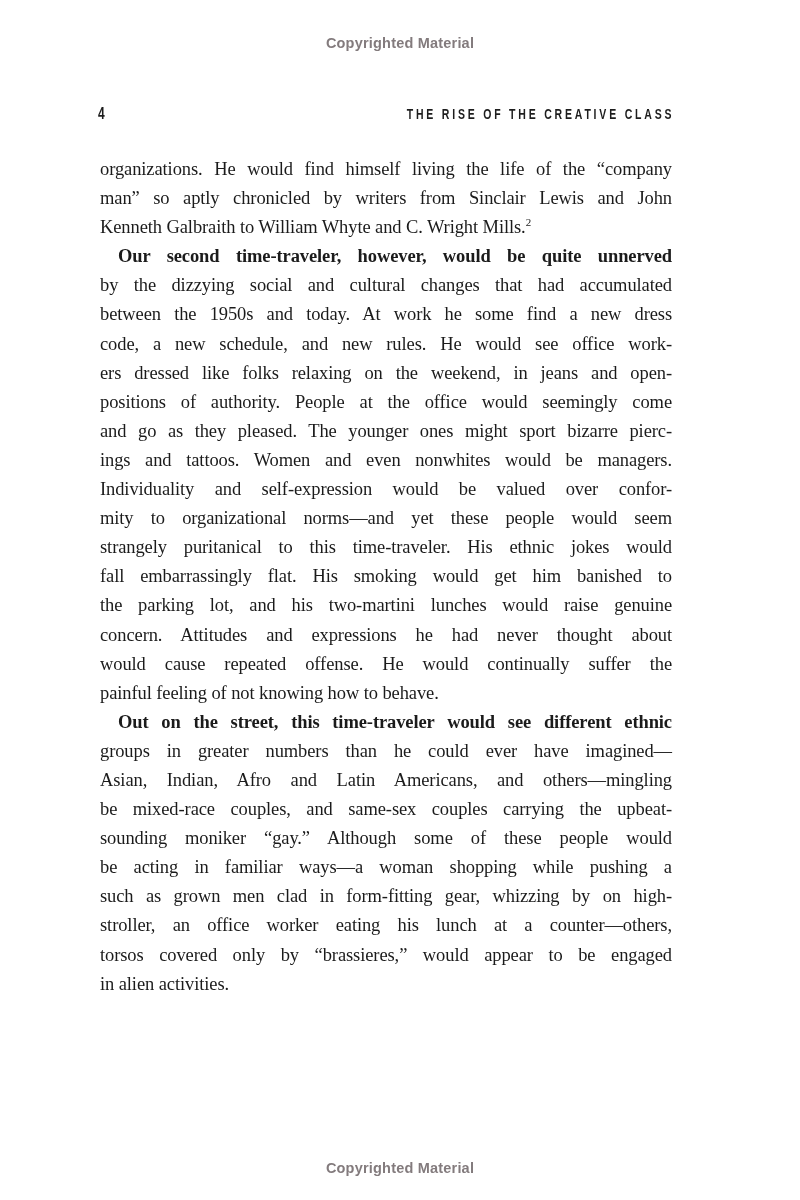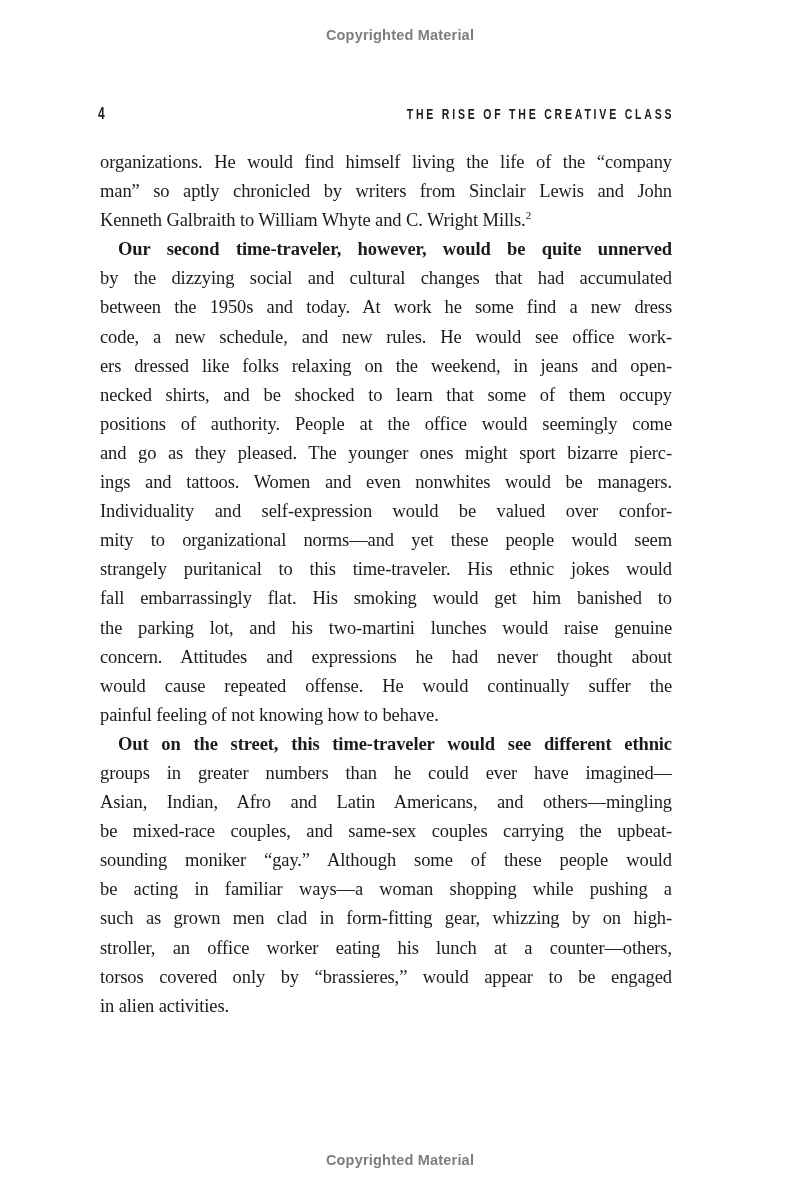--- a/index.html
+++ b/index.html
@@ -16,20 +16,21 @@
   }
   .copyright {
     position: absolute;
     left: 0; width: 800px;
     text-align: center;
     font-family: "Liberation Sans", sans-serif;
     font-weight: 700;
     font-size: 14.5px;
     letter-spacing: 0.2px;
     color: #837b7d;
+    margin-top: 8px;
   }
   .copyright.top { top: 27px; }
   .copyright.bottom { top: 1152px; }
   .header-row {
     position: absolute;
     top: 105px; left: 98px; width: 576px;
     height: 18px;
     display: flex;
     justify-content: space-between;
     align-items: baseline;
@@ -47,21 +48,21 @@
     display: inline-block;
     font-weight: 700;
     font-size: 15px;
     letter-spacing: 4px;
     white-space: nowrap;
     transform: scaleX(0.7);
     transform-origin: 100% 50%;
   }
   .body-text {
     position: absolute;
-    top: 148px; left: 100px; width: 572px;
+    top: 155px; left: 100px; width: 572px;
     font-size: 18.5px;
     line-height: 29.1px;
     letter-spacing: -0.1px;
     color: #1b1b1b;
   }
   .line {
     text-align: justify;
     text-align-last: justify;
     height: 29.1px;
     overflow: visible;
@@ -90,21 +91,20 @@
 
   <div class="body-text">
       <div class="line">organizations. He would find himself living the life of the “company</div>
       <div class="line">man” so aptly chronicled by writers from Sinclair Lewis and John</div>
       <div class="line para-end">Kenneth Galbraith to William Whyte and C. Wright Mills.<sup>2</sup></div>
       <div class="line indent">Our second time-traveler, however, would be quite unnerved</div>
       <div class="line">by the dizzying social and cultural changes that had accumulated</div>
       <div class="line">between the 1950s and today. At work he some find a new dress</div>
       <div class="line">code, a new schedule, and new rules. He would see office work-</div>
       <div class="line">ers dressed like folks relaxing on the weekend, in jeans and open-</div>
-      <div class="line">necked shirts, and be shocked to learn that some of them occupy</div>
       <div class="line">positions of authority. People at the office would seemingly come</div>
       <div class="line">and go as they pleased. The younger ones might sport bizarre pierc-</div>
       <div class="line">ings and tattoos. Women and even nonwhites would be managers.</div>
       <div class="line">Individuality and self-expression would be valued over confor-</div>
       <div class="line">mity to organizational norms—and yet these people would seem</div>
       <div class="line">strangely puritanical to this time-traveler. His ethnic jokes would</div>
       <div class="line">fall embarrassingly flat. His smoking would get him banished to</div>
       <div class="line">the parking lot, and his two-martini lunches would raise genuine</div>
       <div class="line">concern. Attitudes and expressions he had never thought about</div>
       <div class="line">would cause repeated offense. He would continually suffer the</div>

